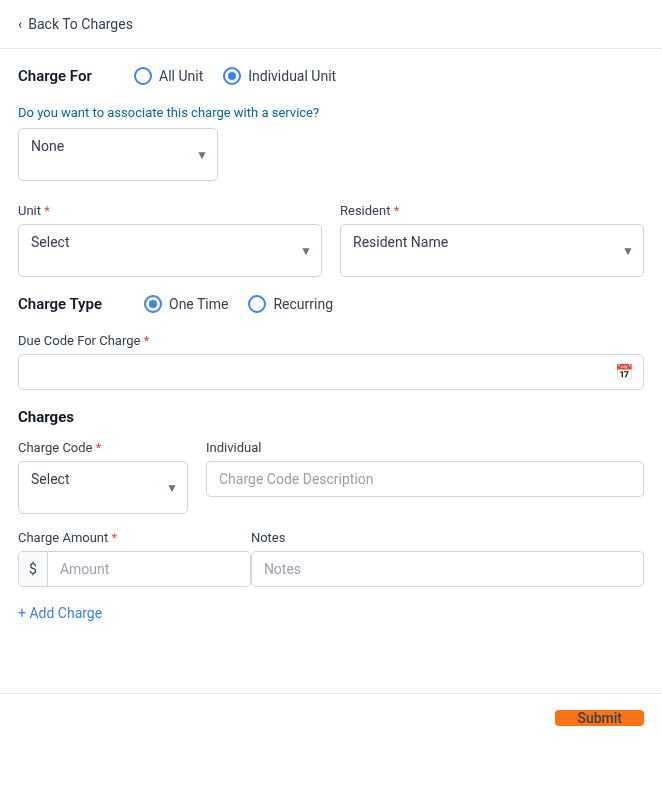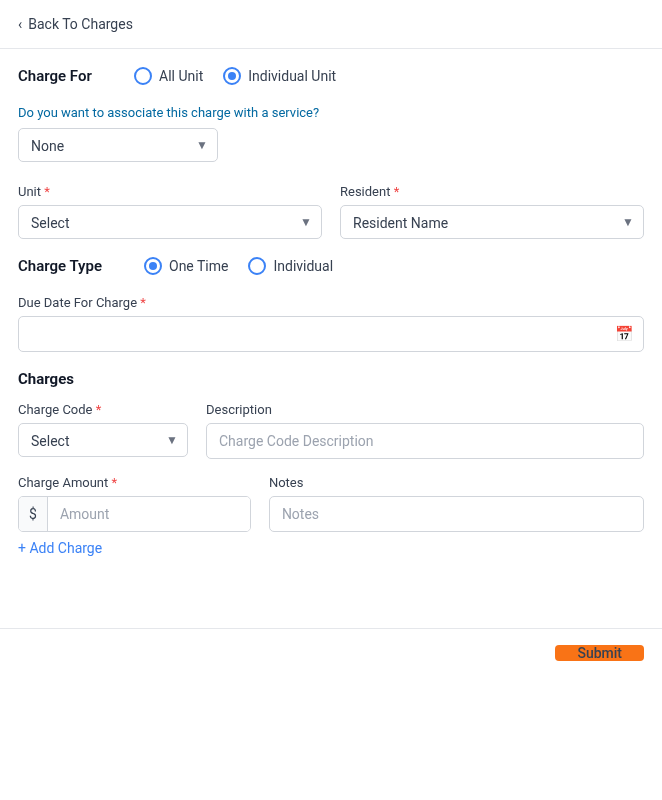--- a/index.html
+++ b/index.html
@@ -113,21 +113,21 @@
     }
 
     .select-wrapper.full-width {
       width: 100%;
     }
 
     .select-field {
       appearance: none;
       border: 1px solid #d1d5db;
       border-radius: 5px;
-      padding: 9px 32px 7px 12px;
+      padding: 9px 32px 26px 12px;
       font-size: 14px;
       color: #374151;
       background: #fff;
       cursor: pointer;
       outline: none;
       width: 100%;
     }
 
     .select-arrow {
       position: absolute;
@@ -226,21 +226,21 @@
     .charge-code-col {
       flex: 0 0 170px;
     }
 
     .description-col {
       flex: 1;
     }
 
     .amount-row {
       display: flex;
-      gap: 18px;
+      margin-bottom: 10px;
     }
 
     .amount-col {
       flex: 0 0 170px;
     }
 
     .notes-col {
       flex: 1;
     }
 
@@ -370,29 +370,29 @@
 
   <div class="charge-type-row">
     <span class="charge-type-label">Charge Type</span>
     <div class="radio-group">
       <label class="radio-option">
         <div class="radio-circle selected"></div>
         <span class="radio-label">One Time</span>
       </label>
       <label class="radio-option">
         <div class="radio-circle"></div>
-        <span class="radio-label">Individual</span>
+        <span class="radio-label">Recurring</span>
       </label>
     </div>
   </div>
 
   <div class="two-col">
     <div class="due-date-col">
       <div class="field-label">
-        <span>Due Date For Charge</span><span class="required"> *</span>
+        <span>Due Code For Charge</span><span class="required"> *</span>
       </div>
       <div class="input-with-icon">
         <input type="text" class="input-field" placeholder="" style="">
         <span class="calendar-icon">📅</span>
       </div>
     </div>
   </div>
 
   <div class="section">
     <div class="section-title">Charges</div>
@@ -404,21 +404,21 @@
           <span>Charge Code</span><span class="required"> *</span>
         </div>
         <div class="select-wrapper full-width">
           <select class="select-field">
             <option value="">Select</option>
           </select>
           <span class="select-arrow">▼</span>
         </div>
       </div>
       <div class="description-col">
-        <div class="field-label">Description</div>
+        <div class="field-label">Individual</div>
         <input type="text" class="input-field" placeholder="Charge Code Description" style="">
       </div>
     </div>
 
     
     <div class="amount-row">
       <div class="amount-col">
         <div class="field-label">
           <span>Charge Amount</span><span class="required"> *</span>
         </div>

